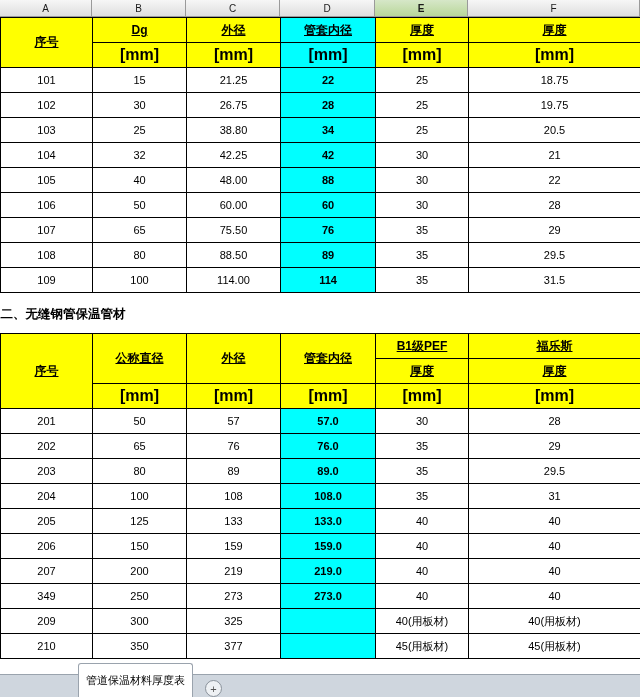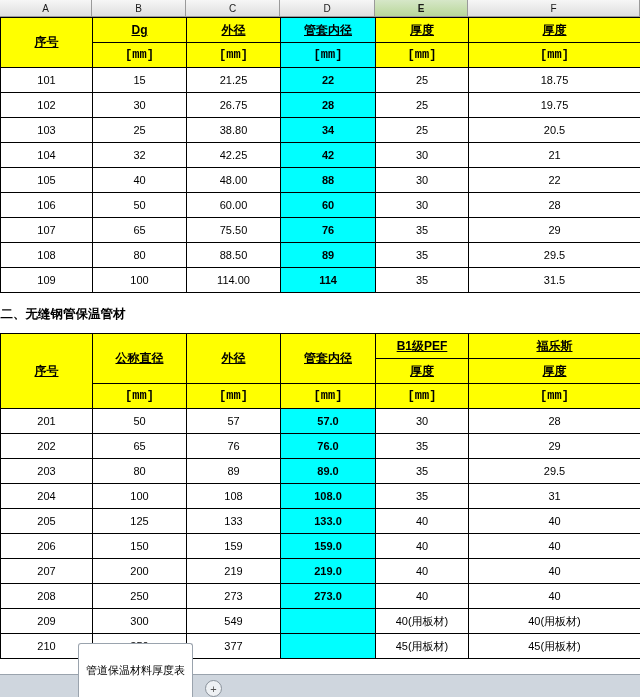--- a/index.html
+++ b/index.html
@@ -42,40 +42,40 @@
     vertical-align:middle;
     font-size:11px;
     padding:0;
     height:25px;
     box-sizing:border-box;
   }
   td.nb{border:none;}
   .yellow{background:#ffff00;font-weight:bold;}
   .cyan{background:#00ffff;font-weight:bold;}
   .white{background:#ffffff;}
-  .unit{font-size:12px;font-weight:bold;font-family:Liberation Mono, monospace;}
+  .unit{font-size:16px;font-weight:bold;}
   .hdr-label{font-weight:bold;font-size:12px;text-decoration:underline;}
   .section{
     font-weight:bold;font-size:12.5px;text-align:left;
     background:#ffffff;
   }
   .gap{height:9px;background:#ffffff;border:none;}
   .gap td{border:none;background:#ffffff;height:9px;}
   .spacer td{border:none;background:#ffffff;height:6px;}
   
   .tabbar{
     position:absolute;left:0;bottom:0;width:640px;height:22px;
     background:#cfd6de;
     border-top:1px solid #9aa3ad;
     display:flex;align-items:flex-end;
   }
   .tab{
     margin-left:78px;
     height:17px;
-    padding:18px 7px;
+    padding:8px 7px;
     background:#ffffff;
     border:1px solid #9aa3ad;
     border-bottom:none;
     border-radius:3px 3px 0 0;
     display:flex;align-items:center;
     font-size:11px;
   }
   .tabplus{
     margin-left:12px;
     width:15px;height:15px;border-radius:50%;
@@ -289,31 +289,31 @@
   </tr>
   <tr>
     <td class="white">207</td>
     <td class="white">200</td>
     <td class="white">219</td>
     <td class="cyan">219.0</td>
     <td class="white">40</td>
     <td class="white">40</td>
   </tr>
   <tr>
-    <td class="white">208</td>
+    <td class="white">349</td>
     <td class="white">250</td>
     <td class="white">273</td>
     <td class="cyan">273.0</td>
     <td class="white">40</td>
     <td class="white">40</td>
   </tr>
   <tr>
     <td class="white">209</td>
     <td class="white">300</td>
-    <td class="white">549</td>
+    <td class="white">325</td>
     <td class="cyan"></td>
     <td class="white">40(用板材)</td>
     <td class="white">40(用板材)</td>
   </tr>
   <tr>
     <td class="white">210</td>
     <td class="white">350</td>
     <td class="white">377</td>
     <td class="cyan"></td>
     <td class="white">45(用板材)</td>

